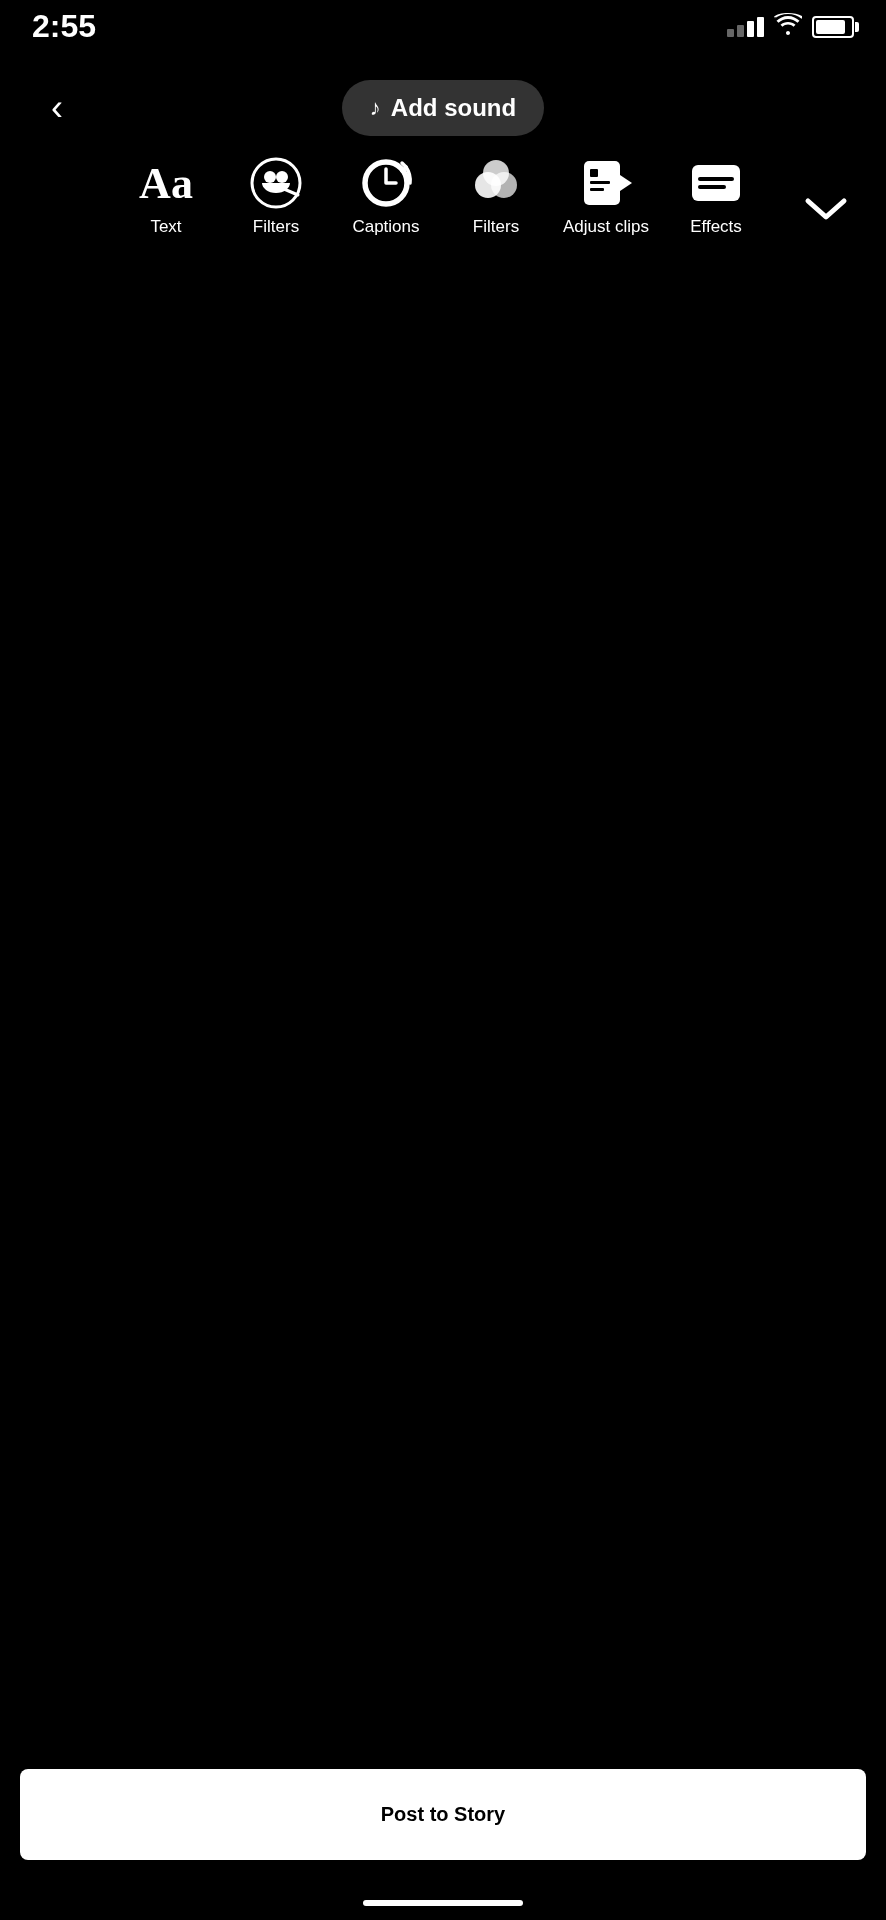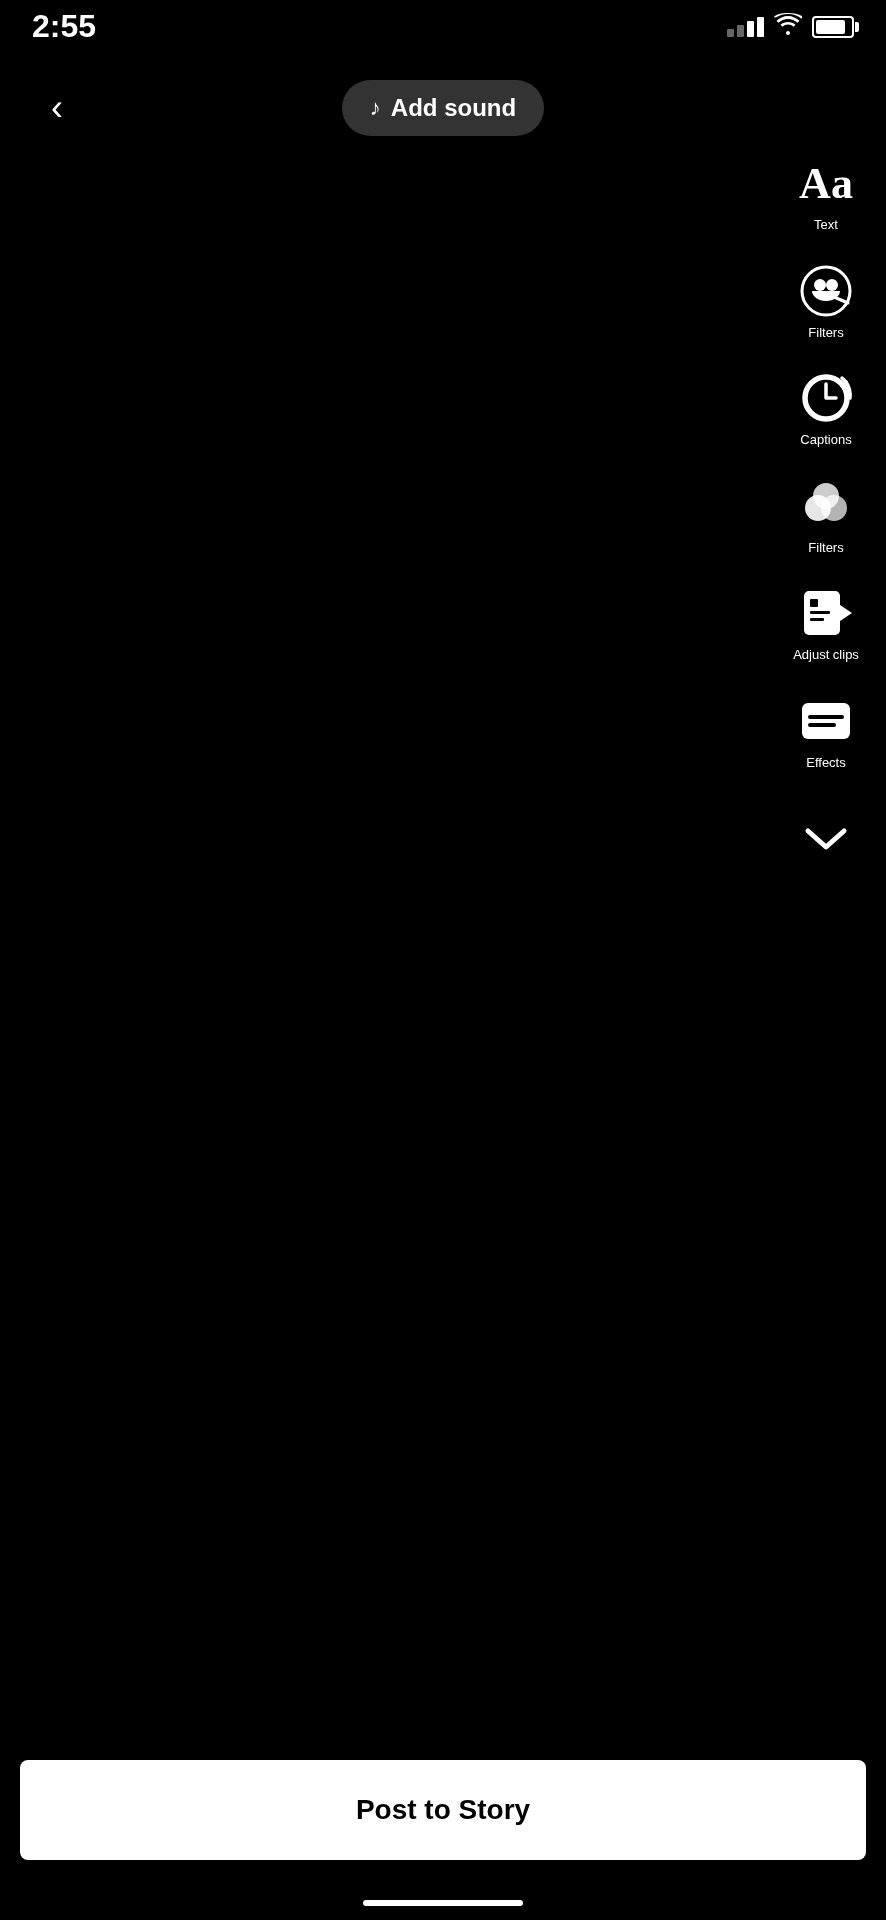--- a/index.html
+++ b/index.html
@@ -121,21 +121,21 @@
     .top-bar-right-spacer {
       width: 50px;
     }
 
     
     .right-toolbar {
       position: absolute;
       top: 155px;
       right: 20px;
       display: flex;
-      flex-direction: column;
+      flex-direction: row;
       align-items: flex-end;
       gap: 30px;
       z-index: 10;
     }
     .tool-item {
       display: flex;
       flex-direction: column;
       align-items: center;
       gap: 6px;
       cursor: pointer;
@@ -144,21 +144,21 @@
     .tool-icon {
       width: 56px;
       height: 56px;
       display: flex;
       align-items: center;
       justify-content: center;
       font-size: 46px;
       color: #fff;
     }
     .tool-label {
-      font-size: 13px;
+      font-size: 17px;
       color: #fff;
       text-align: center;
       white-space: nowrap;
       line-height: 1.2;
     }
 
     
     .text-tool-icon {
       font-size: 44px;
       font-weight: 700;
@@ -181,21 +181,21 @@
       padding: 0 20px;
       gap: 12px;
     }
     .post-to-story-btn {
       flex: 1;
       background: #fff;
       color: #000;
       border: none;
       border-radius: 8px;
       padding: 34px 20px;
-      font-size: 28px;
+      font-size: 20px;
       font-weight: 600;
       cursor: pointer;
       text-align: center;
     }
     .next-btn {
       flex: 1.4;
       background: #fe2c55;
       color: #fff;
       border: none;
       border-radius: 8px;

